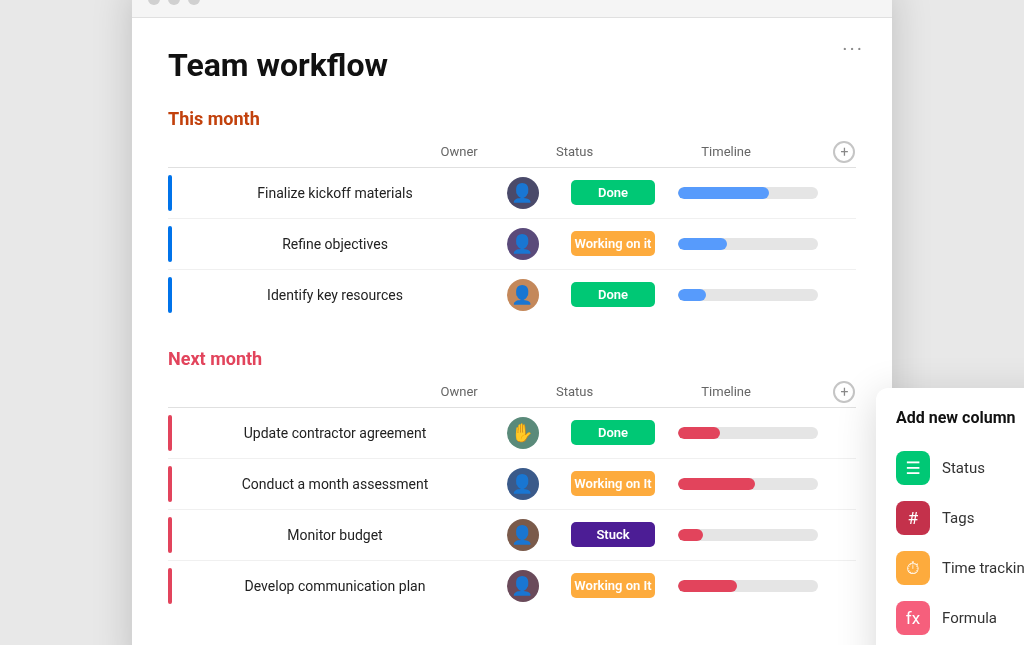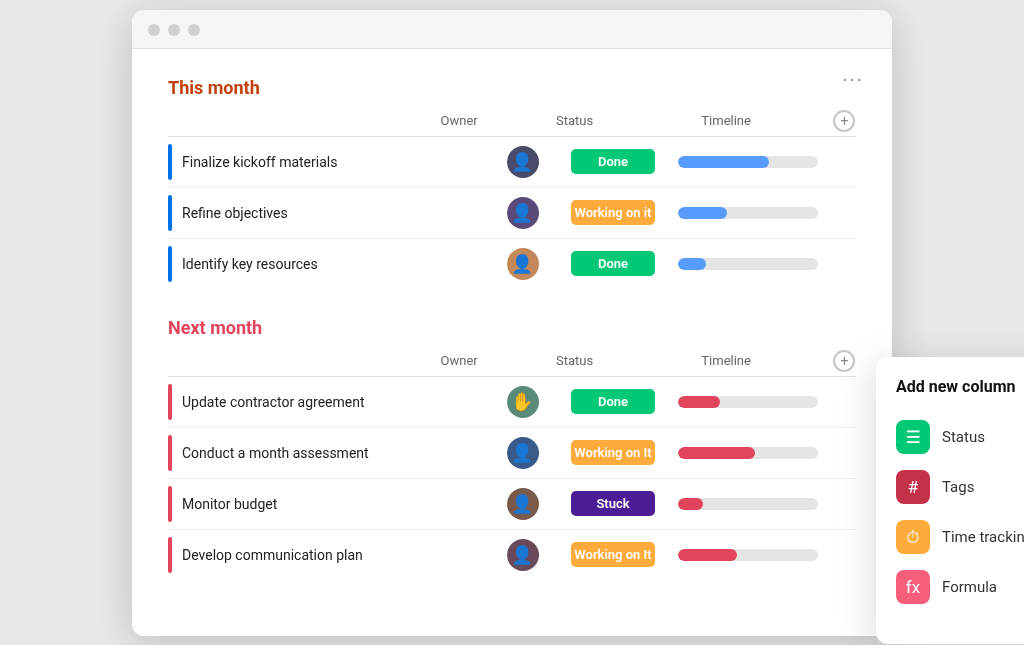--- a/index.html
+++ b/index.html
@@ -74,21 +74,21 @@
     }
     .section-title.blue { color: #c2410c; }
     .section-title.red { color: #e2445c; }
     .col-headers {
       display: flex;
       align-items: center;
       margin-bottom: 4px;
       padding-left: 0;
       gap: 43px;
     }
-    .col-task { flex: 1; min-width: 220px; }
+    .col-task { flex: 1; min-width: 220px; text-align: center; }
     .col-owner { width: 70px; text-align: center; font-size: 13px; color: #666; }
     .col-status { width: 110px; text-align: center; font-size: 13px; color: #666; }
     .col-timeline { width: 160px; text-align: center; font-size: 13px; color: #666; }
     .col-add { width: 28px; text-align: center; }
     .add-btn {
       width: 22px;
       height: 22px;
       border-radius: 50%;
       border: 2px solid #c5c5c5;
       display: flex;
@@ -212,20 +212,21 @@
 <div class="outer-container">
   <div class="browser-window">
 
     <div class="browser-chrome">
       <div class="dot"></div>
       <div class="dot"></div>
       <div class="dot"></div>
     </div>
 
     <div class="browser-content">
+      <div class="page-title">Team workflow</div>
       <div class="menu-dots">···</div>
 
       <div class="section">
         <div class="section-title blue">This month</div>
 
         <div class="col-headers">
           <div class="col-task"></div>
           <div class="col-owner">Owner</div>
           <div class="col-status">Status</div>
           <div class="col-timeline">Timeline</div>

